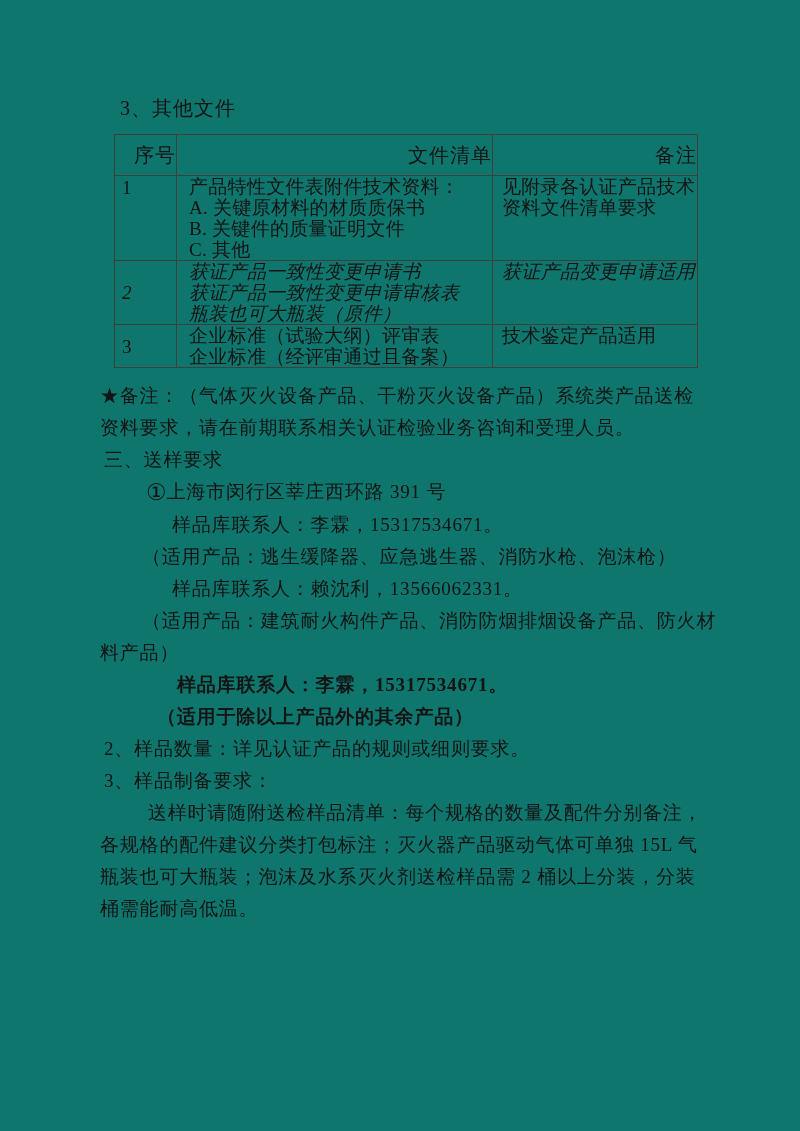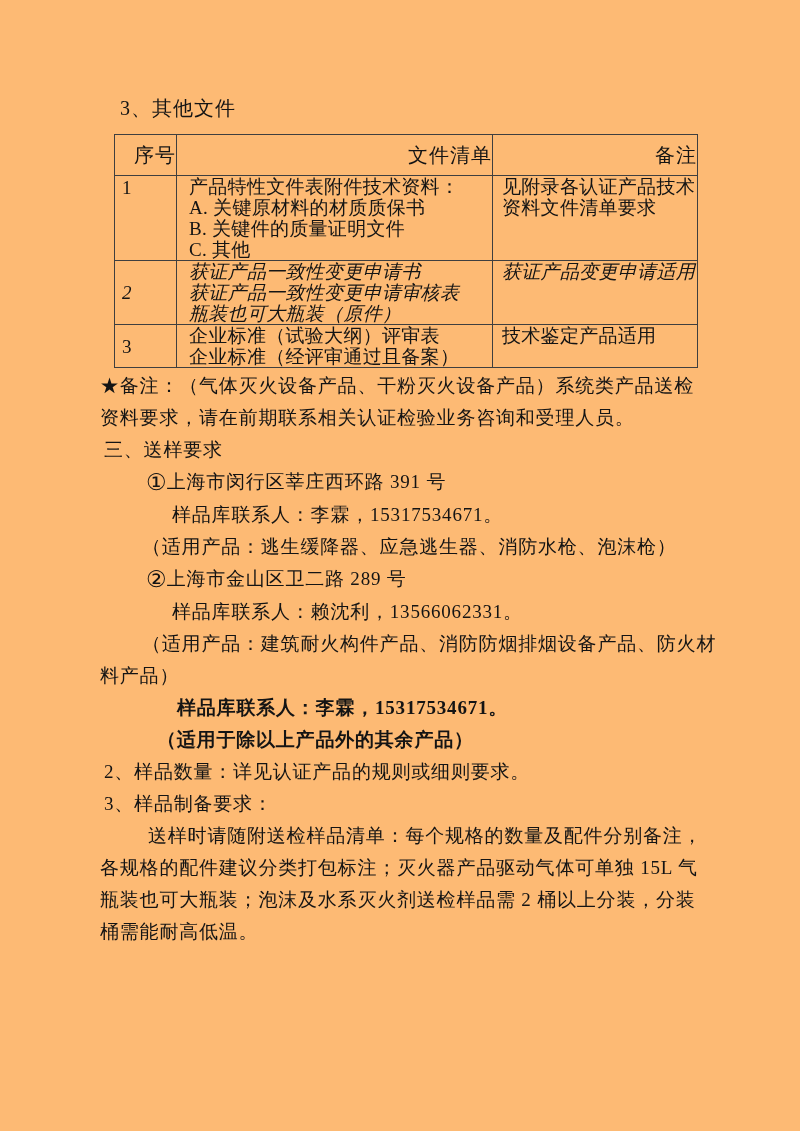--- a/index.html
+++ b/index.html
@@ -1,19 +1,19 @@
 <!DOCTYPE html>
 <html><head>
 <meta charset="utf-8">
 <style>
   html,body { margin:0; padding:0; background:#ffffff; }
   .page {
     position:relative;
     width:800px; height:1131px;
-    background:#fdba74;
+    background:#0f766e;
     font-family:"Liberation Serif","DejaVu Serif",serif;
     color:#141414;
     overflow:hidden;
   }
   .content {
     position:absolute; left:100px; top:92px; width:600px;
   }
   .title-line {
     font-size:20px; line-height:32px; letter-spacing:1px;
     padding-left:20px; white-space:nowrap;
@@ -40,21 +40,21 @@
   td.files-cell { vertical-align:top; padding-left:12px; }
   td.remark-cell { vertical-align:top; padding-left:9px; }
   tr.r1 td { height:84px; }
   tr.r2 td { height:63px;font-style:italic; }
   tr.r3 td { height:42px; }
   
   .line {
     font-size:19px; line-height:32px; letter-spacing:0.8px;
     white-space:nowrap;
   }
-  .first-note { margin-top:2px; }
+  .first-note { margin-top:12px; }
   .bold { font-weight:bold; }
   .circ { font-size:23px; vertical-align:-2px; letter-spacing:0; }
   .ind4  { padding-left:4px; }
   .ind42 { padding-left:42px; }
   .ind46 { padding-left:46px; }
   .ind48 { padding-left:48px;text-align:center; }
   .ind57 { padding-left:57px; }
   .ind72 { padding-left:72px; }
   .ind77 { padding-left:77px; }
 </style>
@@ -119,23 +119,20 @@
     <div class="line">资料要求，请在前期联系相关认证检验业务咨询和受理人员。</div>
 
     <div class="line ind4">三、送样要求</div>
 
     <div class="line ind46">
       <span class="circ">①</span><span>上海市闵行区莘庄西环路 391 号</span>
     </div>
     <div class="line ind72">样品库联系人：李霖，15317534671。</div>
     <div class="line ind42">（适用产品：逃生缓降器、应急逃生器、消防水枪、泡沫枪）</div>
 
-    <div class="line ind46">
-      <span class="circ">②</span><span>上海市金山区卫二路 289 号</span>
-    </div>
     <div class="line ind72">样品库联系人：赖沈利，13566062331。</div>
     <div class="line ind42">（适用产品：建筑耐火构件产品、消防防烟排烟设备产品、防火材</div>
     <div class="line">料产品）</div>
 
     <div class="line ind77 bold">样品库联系人：李霖，15317534671。</div>
     <div class="line ind57 bold">（适用于除以上产品外的其余产品）</div>
 
     <div class="line ind4">2、样品数量：详见认证产品的规则或细则要求。</div>
     <div class="line ind4">3、样品制备要求：</div>
 

